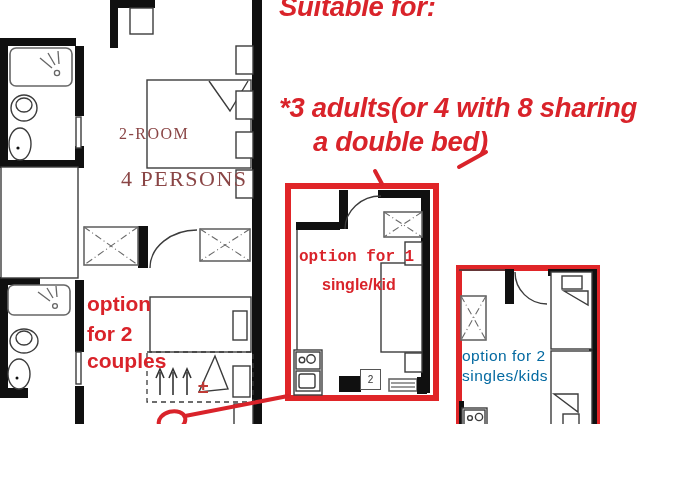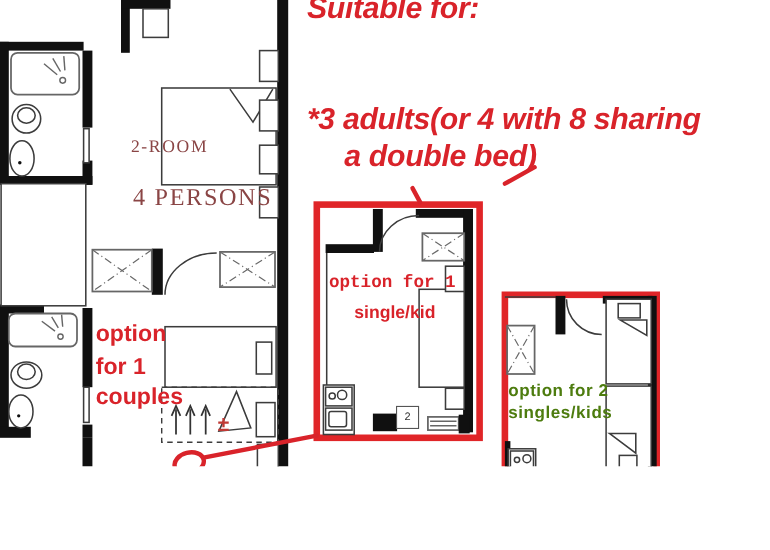--- a/index.html
+++ b/index.html
@@ -20,21 +20,21 @@
   .redbox{fill:#ffffff;stroke:#e02528;stroke-width:6;}
 
   
   .abs{position:absolute;white-space:nowrap;}
   .note-red{color:#d9232a;font-weight:bold;}
   .annotation-line{font-size:27.5px;font-style:italic;line-height:33px;letter-spacing:-0.3px;}
   .plan-title{color:#8a4545;font-family:"Liberation Serif",serif;font-weight:normal;
               font-size:16px;letter-spacing:1.5px;}
   .opt-couples{font-size:21px;line-height:28px;}
   .opt-single{font-size:16px;line-height:28px;}
-  .opt-green{color:#4d7c0f;font-weight:bold;font-size:15.5px;line-height:20px;letter-spacing:0.5px;}
+  .opt-green{color:#0369a1;font-weight:normal;font-size:15.5px;line-height:20px;letter-spacing:0.5px;}
   .badge{position:absolute;border:1.3px solid #555;background:#fff;color:#333;
          font-size:10px;display:flex;align-items:center;justify-content:center;}
   .pm{color:#c03a35;font-weight:bold;font-size:19px;}
 </style>
 </head>
 <body>
 
 <div id="stage">
 
 <svg id="plan-svg" width="700" height="500" viewBox="0 0 700 500">
@@ -249,21 +249,21 @@
 </svg>
 
 <div class="abs note-red annotation-line" style="left:279px;top:-10px;">Suitable for:</div>
 <div class="abs note-red annotation-line" style="left:279px;top:91px;">*3 adults(or 4 with 8 sharing</div>
 <div class="abs note-red annotation-line" style="left:293px;top:125px;margin-left:20px;">a double bed)</div>
 
 <div class="abs plan-title" style="left:119px;top:125px;">2-ROOM</div>
 <div class="abs plan-title" style="left:121px;top:166px;font-size:22px;">4 PERSONS</div>
 
 <div class="abs note-red opt-couples" style="left:87px;top:290px;">option</div>
-<div class="abs note-red opt-couples" style="left:87px;top:320px;">for 1</div>
+<div class="abs note-red opt-couples" style="left:87px;top:320px;">for 2</div>
 <div class="abs note-red opt-couples" style="left:87px;top:347px;">couples</div>
 
 <div class="abs pm" style="left:198px;top:376px;">±</div>
 
 <div class="abs note-red opt-single" style="left:299px;top:243px;font-family:Liberation Mono, monospace;">option for 1</div>
 <div class="abs note-red opt-single" style="left:299px;top:271px;padding-left:23px;">single/kid</div>
 
 <div class="abs opt-green" style="left:462px;top:346px;">option for 2</div>
 <div class="abs opt-green" style="left:462px;top:366px;">singles/kids</div>
 

